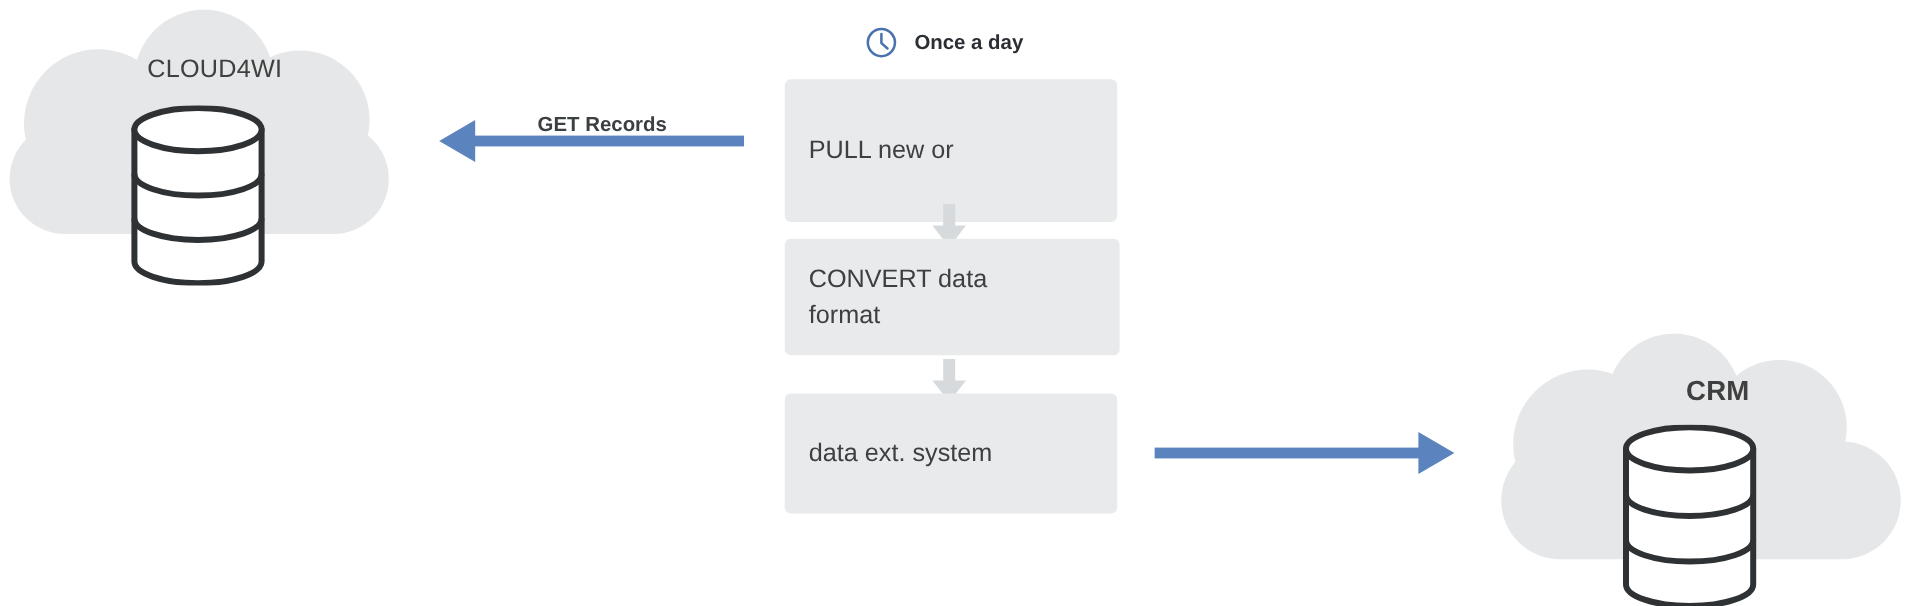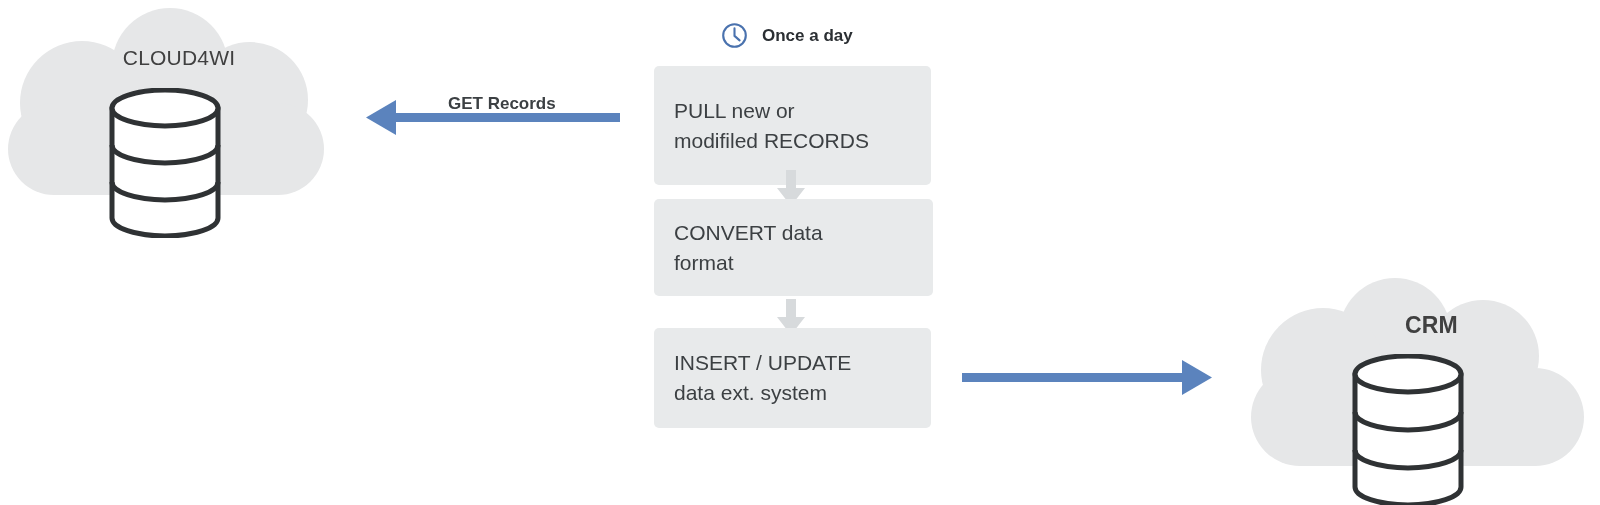--- a/index.html
+++ b/index.html
@@ -119,38 +119,36 @@
   <div id="schedule-badge" style="left:721px; top:22px;">
     <svg width="27" height="27" viewBox="0 0 27 27">
       <circle cx="13.5" cy="13.5" r="11.3" fill="none" stroke="#4a72ae" stroke-width="2.1"></circle>
       <path d="M13.5 6.4 L13.5 13.9 L18.6 18.4" fill="none" stroke="#4a72ae" stroke-width="2.1" stroke-linecap="round" stroke-linejoin="round"></path>
     </svg>
     <span class="sched-text">Once a day</span>
   </div>
 
   <div class="process-box" style="left:654px; top:66px; width:277px; height:119px;">
     <span>PULL new or</span>
-    <span class="line2">modifiled RECORDS</span>
   </div>
 
   <svg class="connector" width="34" height="38" viewBox="0 0 34 38" style="left:774px; top:170px;">
     <polygon points="12,0 22,0 22,18 31,18 17,36 3,18 12,18" fill="#d7dadc"></polygon>
   </svg>
 
   <div class="process-box" style="left:654px; top:199px; width:279px; height:97px;">
     <span>CONVERT data</span>
     <span class="line2">format</span>
   </div>
 
   <svg class="connector" width="34" height="38" viewBox="0 0 34 38" style="left:774px; top:299px;">
     <polygon points="12,0 22,0 22,18 31,18 17,36 3,18 12,18" fill="#d7dadc"></polygon>
   </svg>
 
   <div class="process-box" style="left:654px; top:328px; width:277px; height:100px;">
-    <span>INSERT / UPDATE</span>
     <span class="line2">data ext. system</span>
   </div>
 
   <svg class="flow-arrow" width="254" height="44" viewBox="0 0 254 44" style="left:962px; top:356px;">
     <rect x="0" y="17" width="222" height="9" fill="#5b83bd"></rect>
     <polygon points="250,21.5 220,4 220,39" fill="#5b83bd"></polygon>
   </svg>
 
   <div class="cloud-group" id="cloud-right" style="left:1245px; top:278px; width:345px; height:200px;">
     <svg class="cloud-svg" width="345" height="200" viewBox="0 0 345 200">

